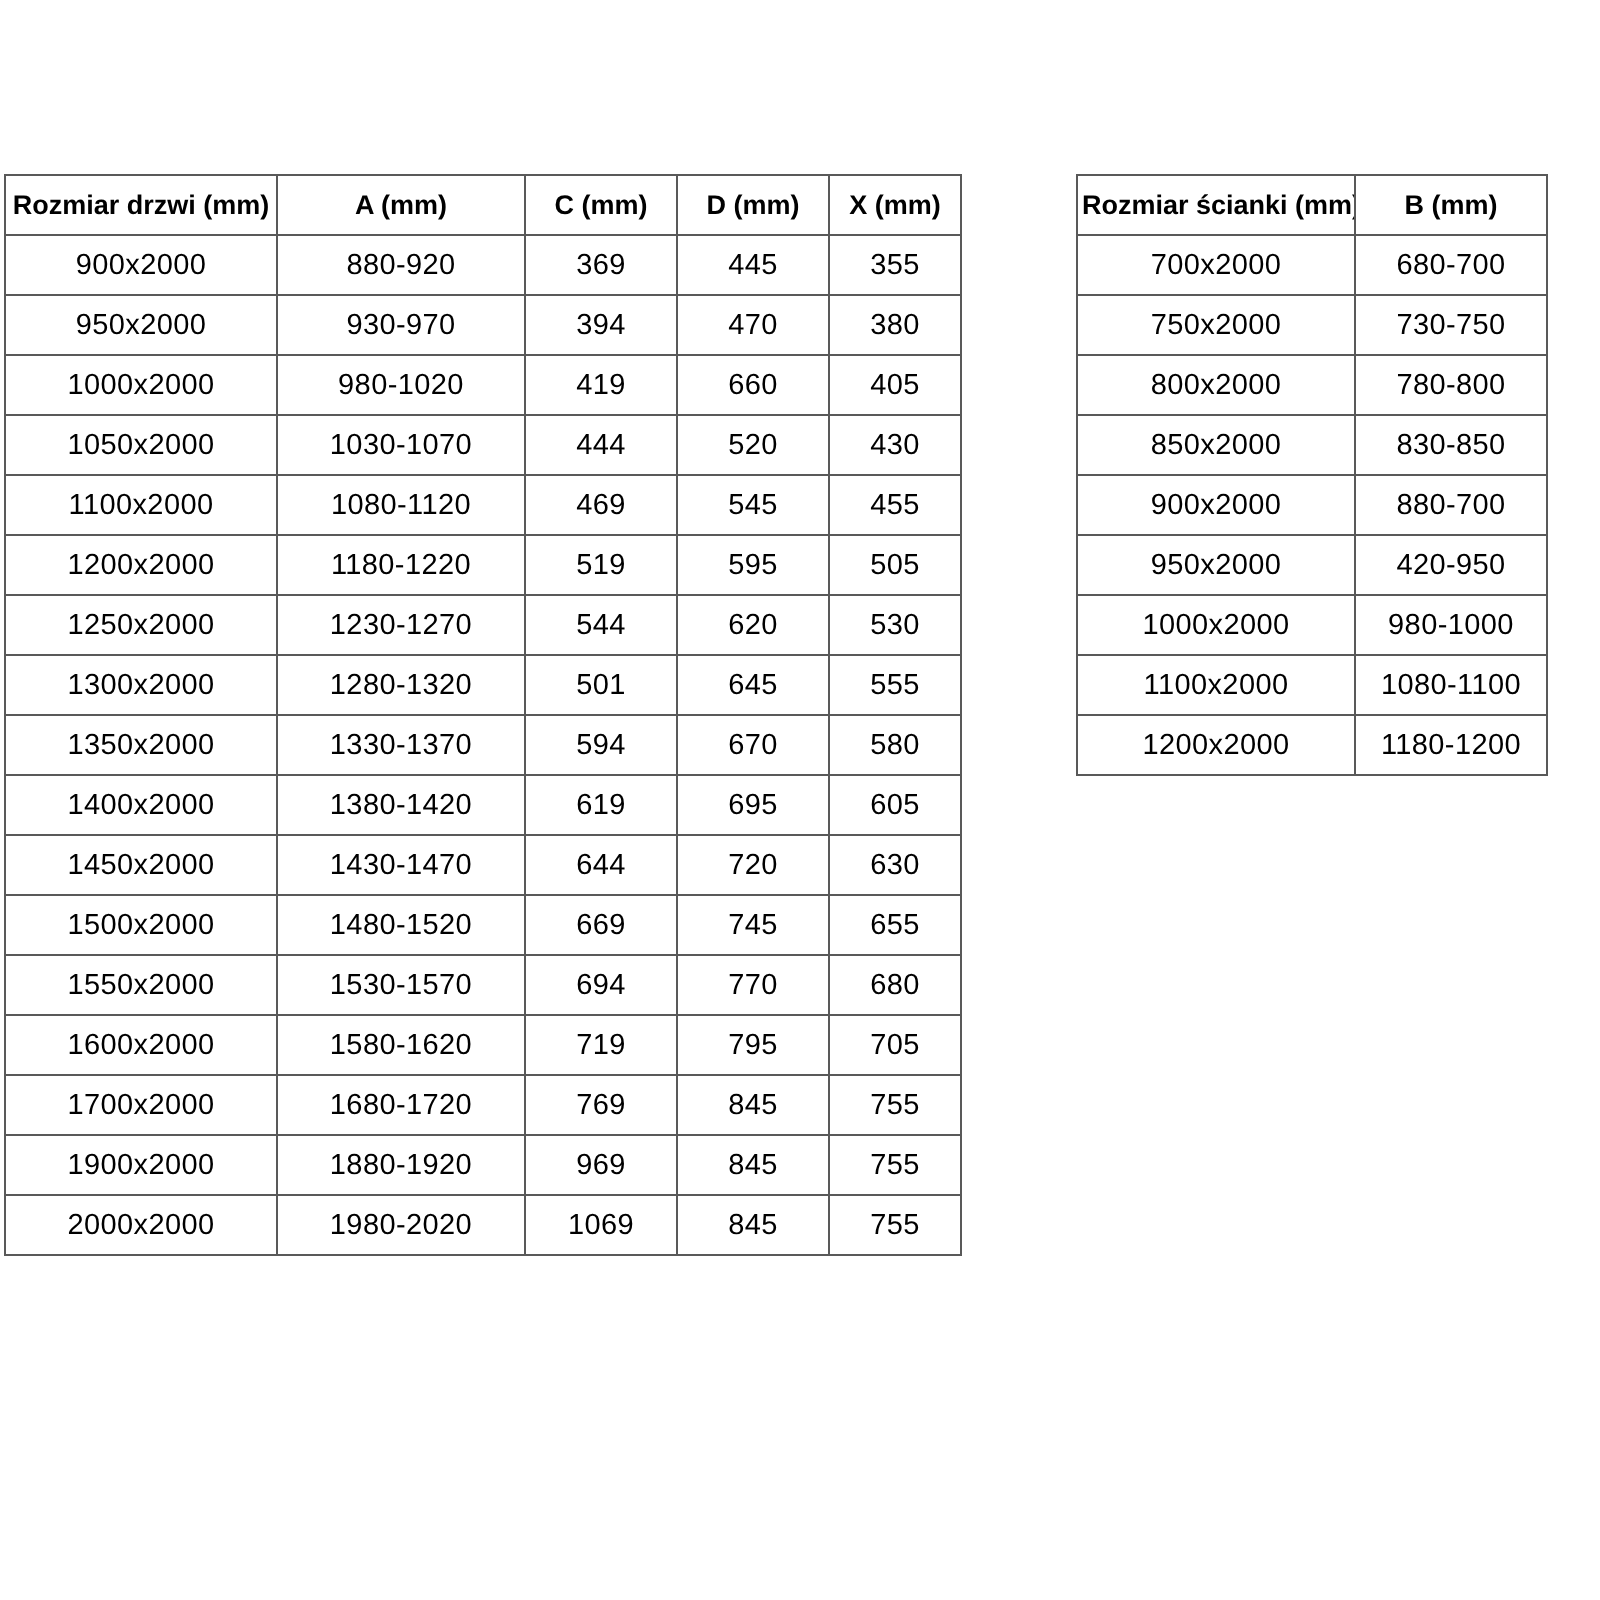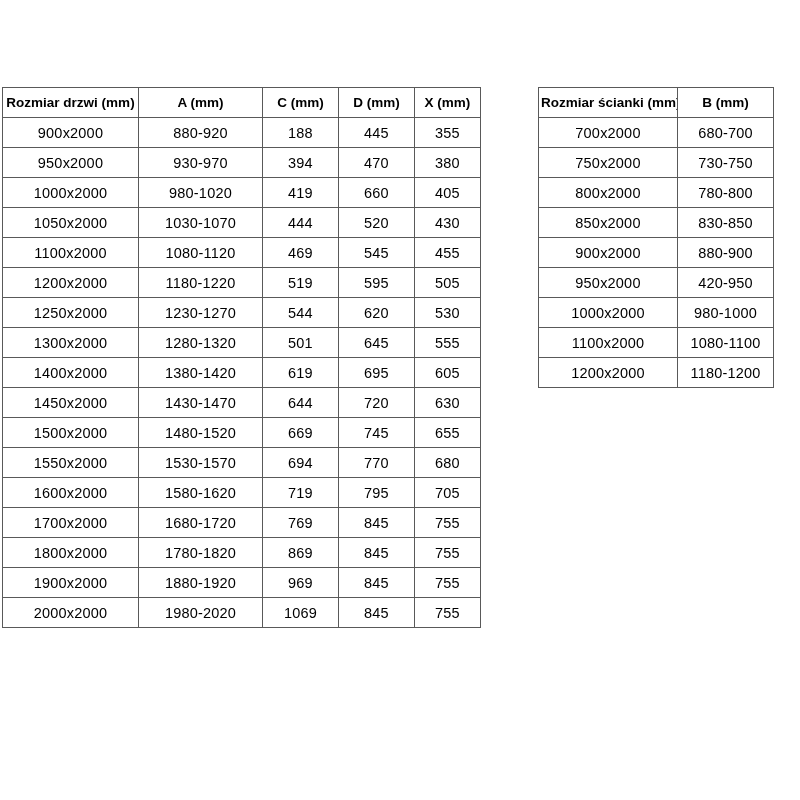--- a/index.html
+++ b/index.html
@@ -80,21 +80,21 @@
             <th>A (mm)</th>
             <th>C (mm)</th>
             <th>D (mm)</th>
             <th>X (mm)</th>
           </tr>
       </thead>
       <tbody>
           <tr>
             <td>900x2000</td>
             <td>880-920</td>
-            <td>188</td>
+            <td>369</td>
             <td>445</td>
             <td>355</td>
           </tr>
           <tr>
             <td>950x2000</td>
             <td>930-970</td>
             <td>394</td>
             <td>470</td>
             <td>380</td>
           </tr>
@@ -134,20 +134,27 @@
             <td>530</td>
           </tr>
           <tr>
             <td>1300x2000</td>
             <td>1280-1320</td>
             <td>501</td>
             <td>645</td>
             <td>555</td>
           </tr>
           <tr>
+            <td>1350x2000</td>
+            <td>1330-1370</td>
+            <td>594</td>
+            <td>670</td>
+            <td>580</td>
+          </tr>
+          <tr>
             <td>1400x2000</td>
             <td>1380-1420</td>
             <td>619</td>
             <td>695</td>
             <td>605</td>
           </tr>
           <tr>
             <td>1450x2000</td>
             <td>1430-1470</td>
             <td>644</td>
@@ -172,27 +179,20 @@
             <td>1600x2000</td>
             <td>1580-1620</td>
             <td>719</td>
             <td>795</td>
             <td>705</td>
           </tr>
           <tr>
             <td>1700x2000</td>
             <td>1680-1720</td>
             <td>769</td>
-            <td>845</td>
-            <td>755</td>
-          </tr>
-          <tr>
-            <td>1800x2000</td>
-            <td>1780-1820</td>
-            <td>869</td>
             <td>845</td>
             <td>755</td>
           </tr>
           <tr>
             <td>1900x2000</td>
             <td>1880-1920</td>
             <td>969</td>
             <td>845</td>
             <td>755</td>
           </tr>
@@ -231,21 +231,21 @@
           <tr>
             <td>800x2000</td>
             <td>780-800</td>
           </tr>
           <tr>
             <td>850x2000</td>
             <td>830-850</td>
           </tr>
           <tr>
             <td>900x2000</td>
-            <td>880-900</td>
+            <td>880-700</td>
           </tr>
           <tr>
             <td>950x2000</td>
             <td>420-950</td>
           </tr>
           <tr>
             <td>1000x2000</td>
             <td>980-1000</td>
           </tr>
           <tr>

